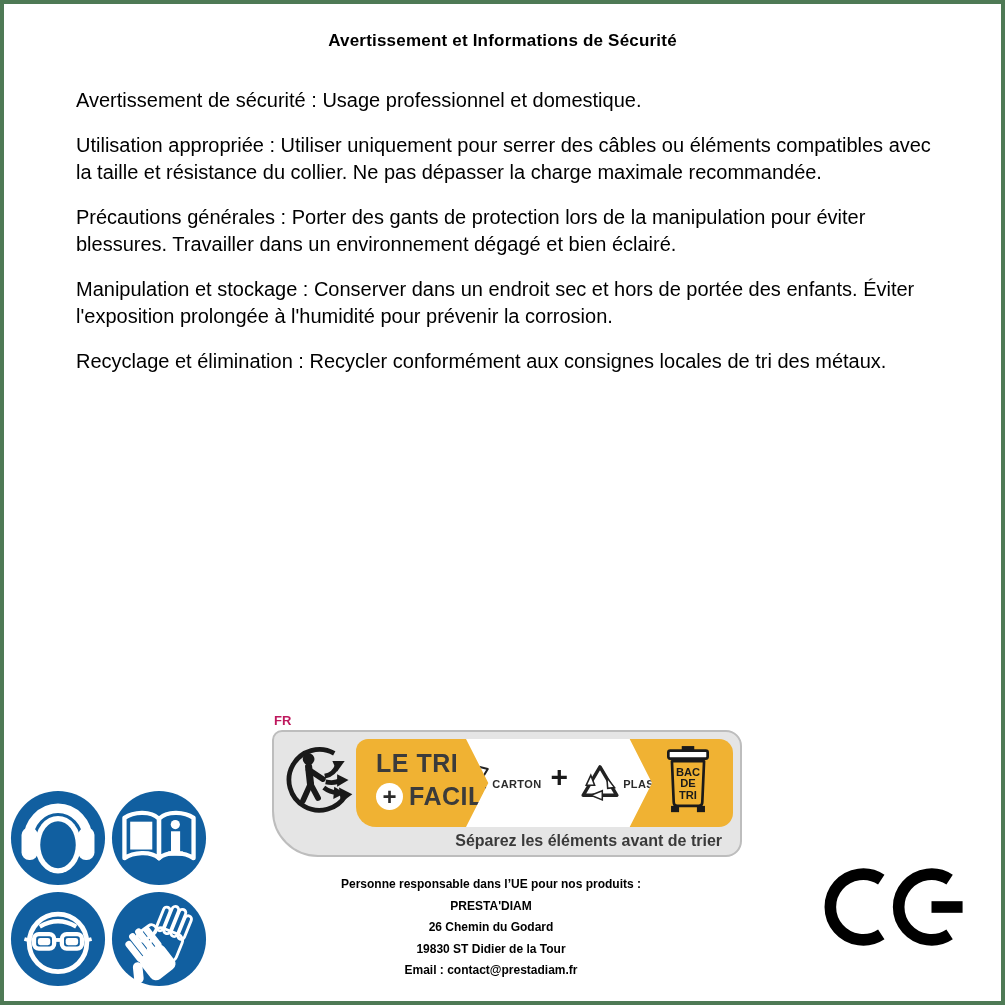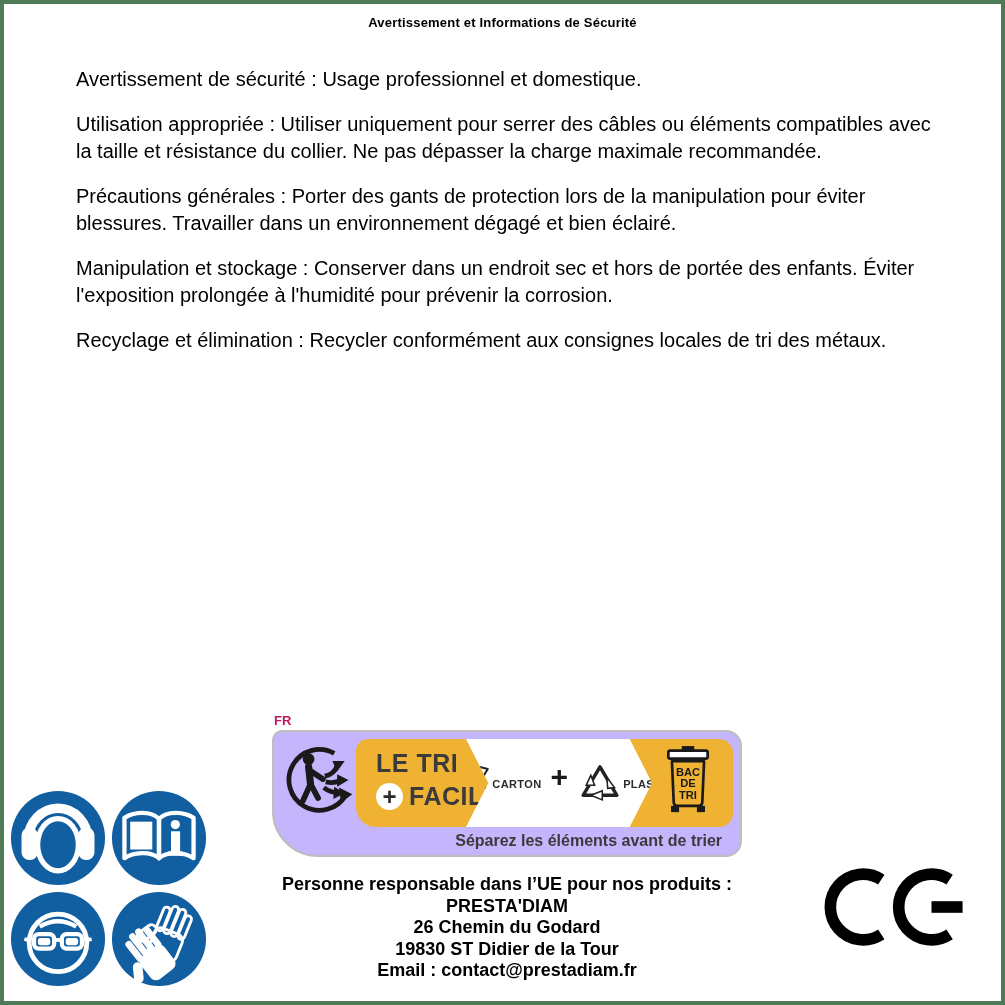--- a/index.html
+++ b/index.html
@@ -7,23 +7,23 @@
     box-sizing:border-box;
     width:1005px;height:1005px;
     border:4px solid #4e7a55;
     background:#fff;
     position:relative;
     font-family:"Liberation Sans", sans-serif;
     color:#000;
     overflow:hidden;
   }
   .title{
-    padding-top:11px;
+    padding-top:27px;
     text-align:center;
-    font-size:13px;
+    font-size:17px;
     font-weight:bold;
     letter-spacing:.2px;
   }
   .content{
     margin:36px 56px 0 72px;
     font-size:20px;
     line-height:27px;
   }
   .content p{margin:0 0 18px 0;}
 
@@ -33,21 +33,21 @@
     display:grid;grid-template-columns:repeat(2,96px);grid-auto-rows:96px;gap:5px;
   }
   .icons-grid svg{display:block;}
 
   
   .recycle-block{position:absolute;left:268px;top:709px;width:470px;}
   .fr-tag{font-size:13px;font-weight:bold;margin:0 0 2px 2px;color:#be185d;}
   .tri-box{
     position:relative;height:127px;box-sizing:border-box;
     border:2px solid #bdbdbd;border-radius:10px 16px 16px 46px;
-    background:#c4b5fd;overflow:hidden;
+    background:#e5e5e5;overflow:hidden;
   }
   .triman{position:absolute;left:8px;top:10px;}
   .yellow-band{
     position:absolute;left:82px;right:7px;top:7px;height:88px;
     background:#f0b233;border-radius:12px 14px 14px 20px;
   }
   .letri{position:absolute;left:20px;top:10px;color:#3b3b3b;}
   .letri .l1{font-size:25px;font-weight:bold;letter-spacing:.5px;}
   .letri .l2{display:flex;align-items:center;gap:6px;margin-top:4px;}
   .plus-circle{
@@ -66,22 +66,22 @@
   .material .mlabel{font-size:11px;font-weight:bold;color:#2b2b2b;letter-spacing:.4px;margin-top:1px;}
   .mat-plus{font-size:30px;font-weight:bold;color:#1a1a1a;margin-top:-12px;}
   .bin-wrap{position:absolute;left:389px;top:12px;}
   .tagline{
     position:absolute;right:18px;bottom:5px;
     font-size:16px;font-weight:600;color:#3a3a3a;
   }
 
   
   .address{
-    position:absolute;left:253px;top:870px;width:500px;
-    text-align:center;font-weight:bold;font-size:18px;line-height:21.5px;
+    position:absolute;left:237px;top:870px;width:500px;
+    text-align:center;font-weight:bold;font-size:12px;line-height:21.5px;
   }
 
   
   .ce{position:absolute;left:798px;top:848px;}
 </style>
 </head>
 <body>
 
 <div class="page">
 

